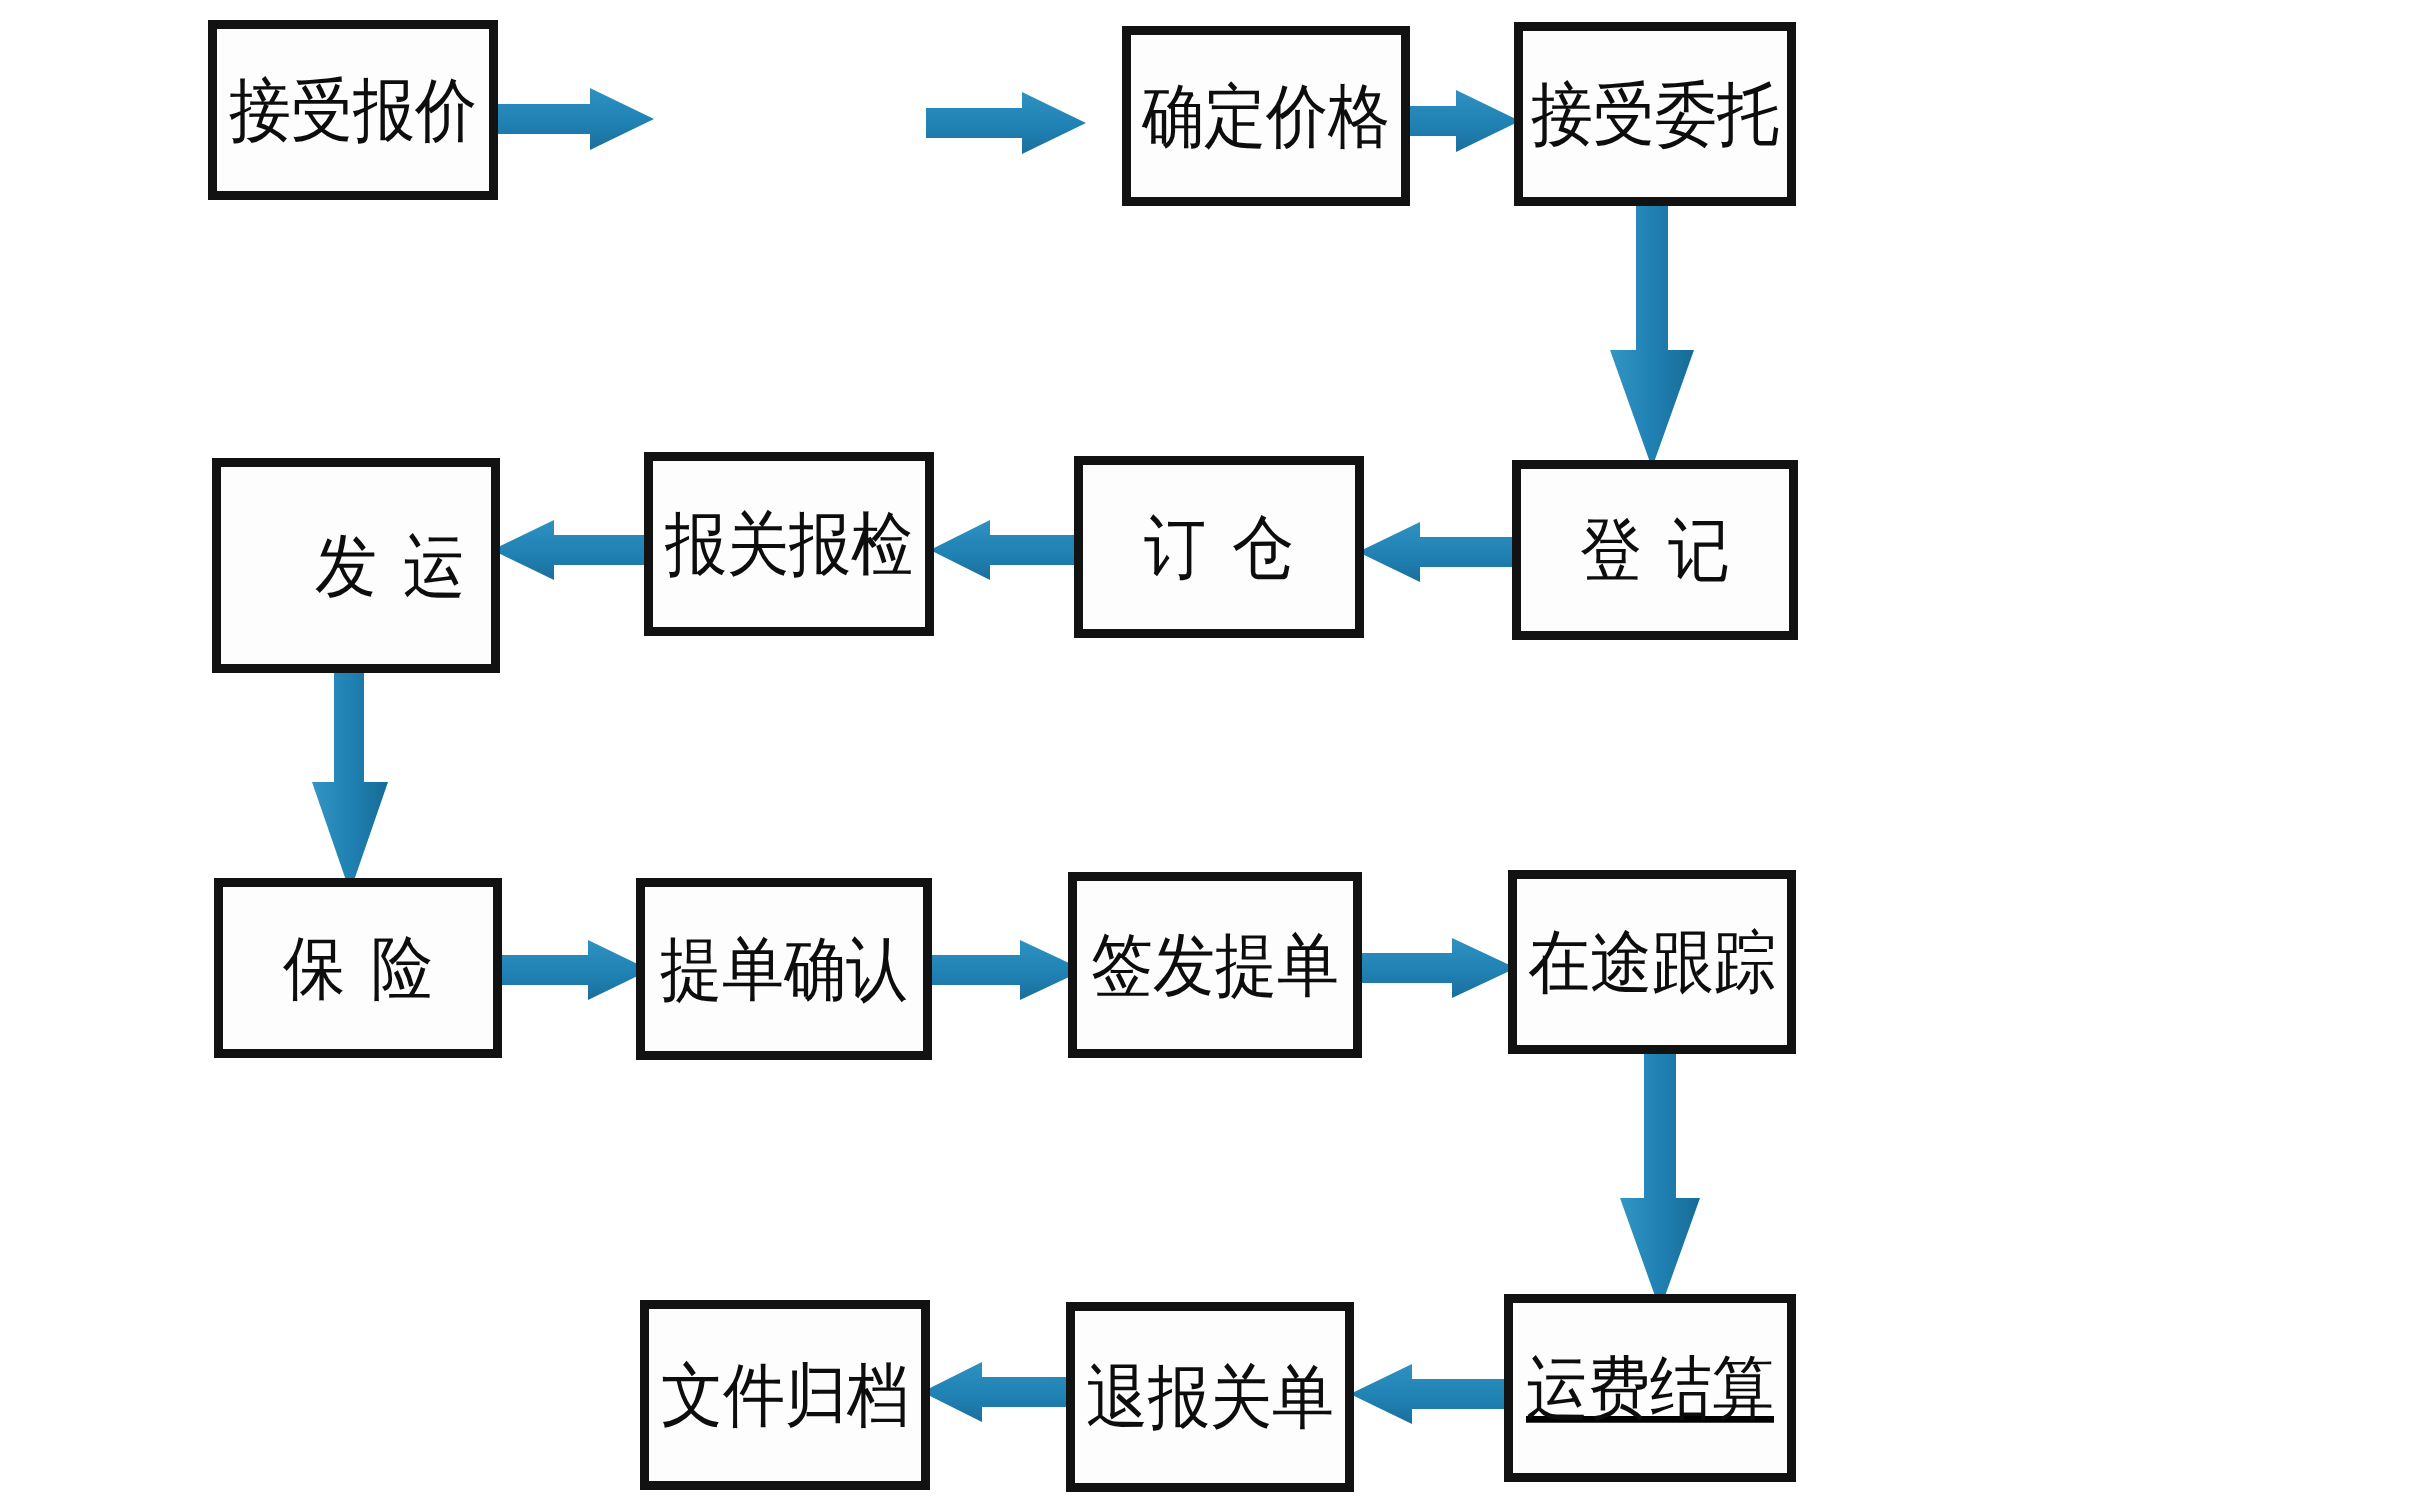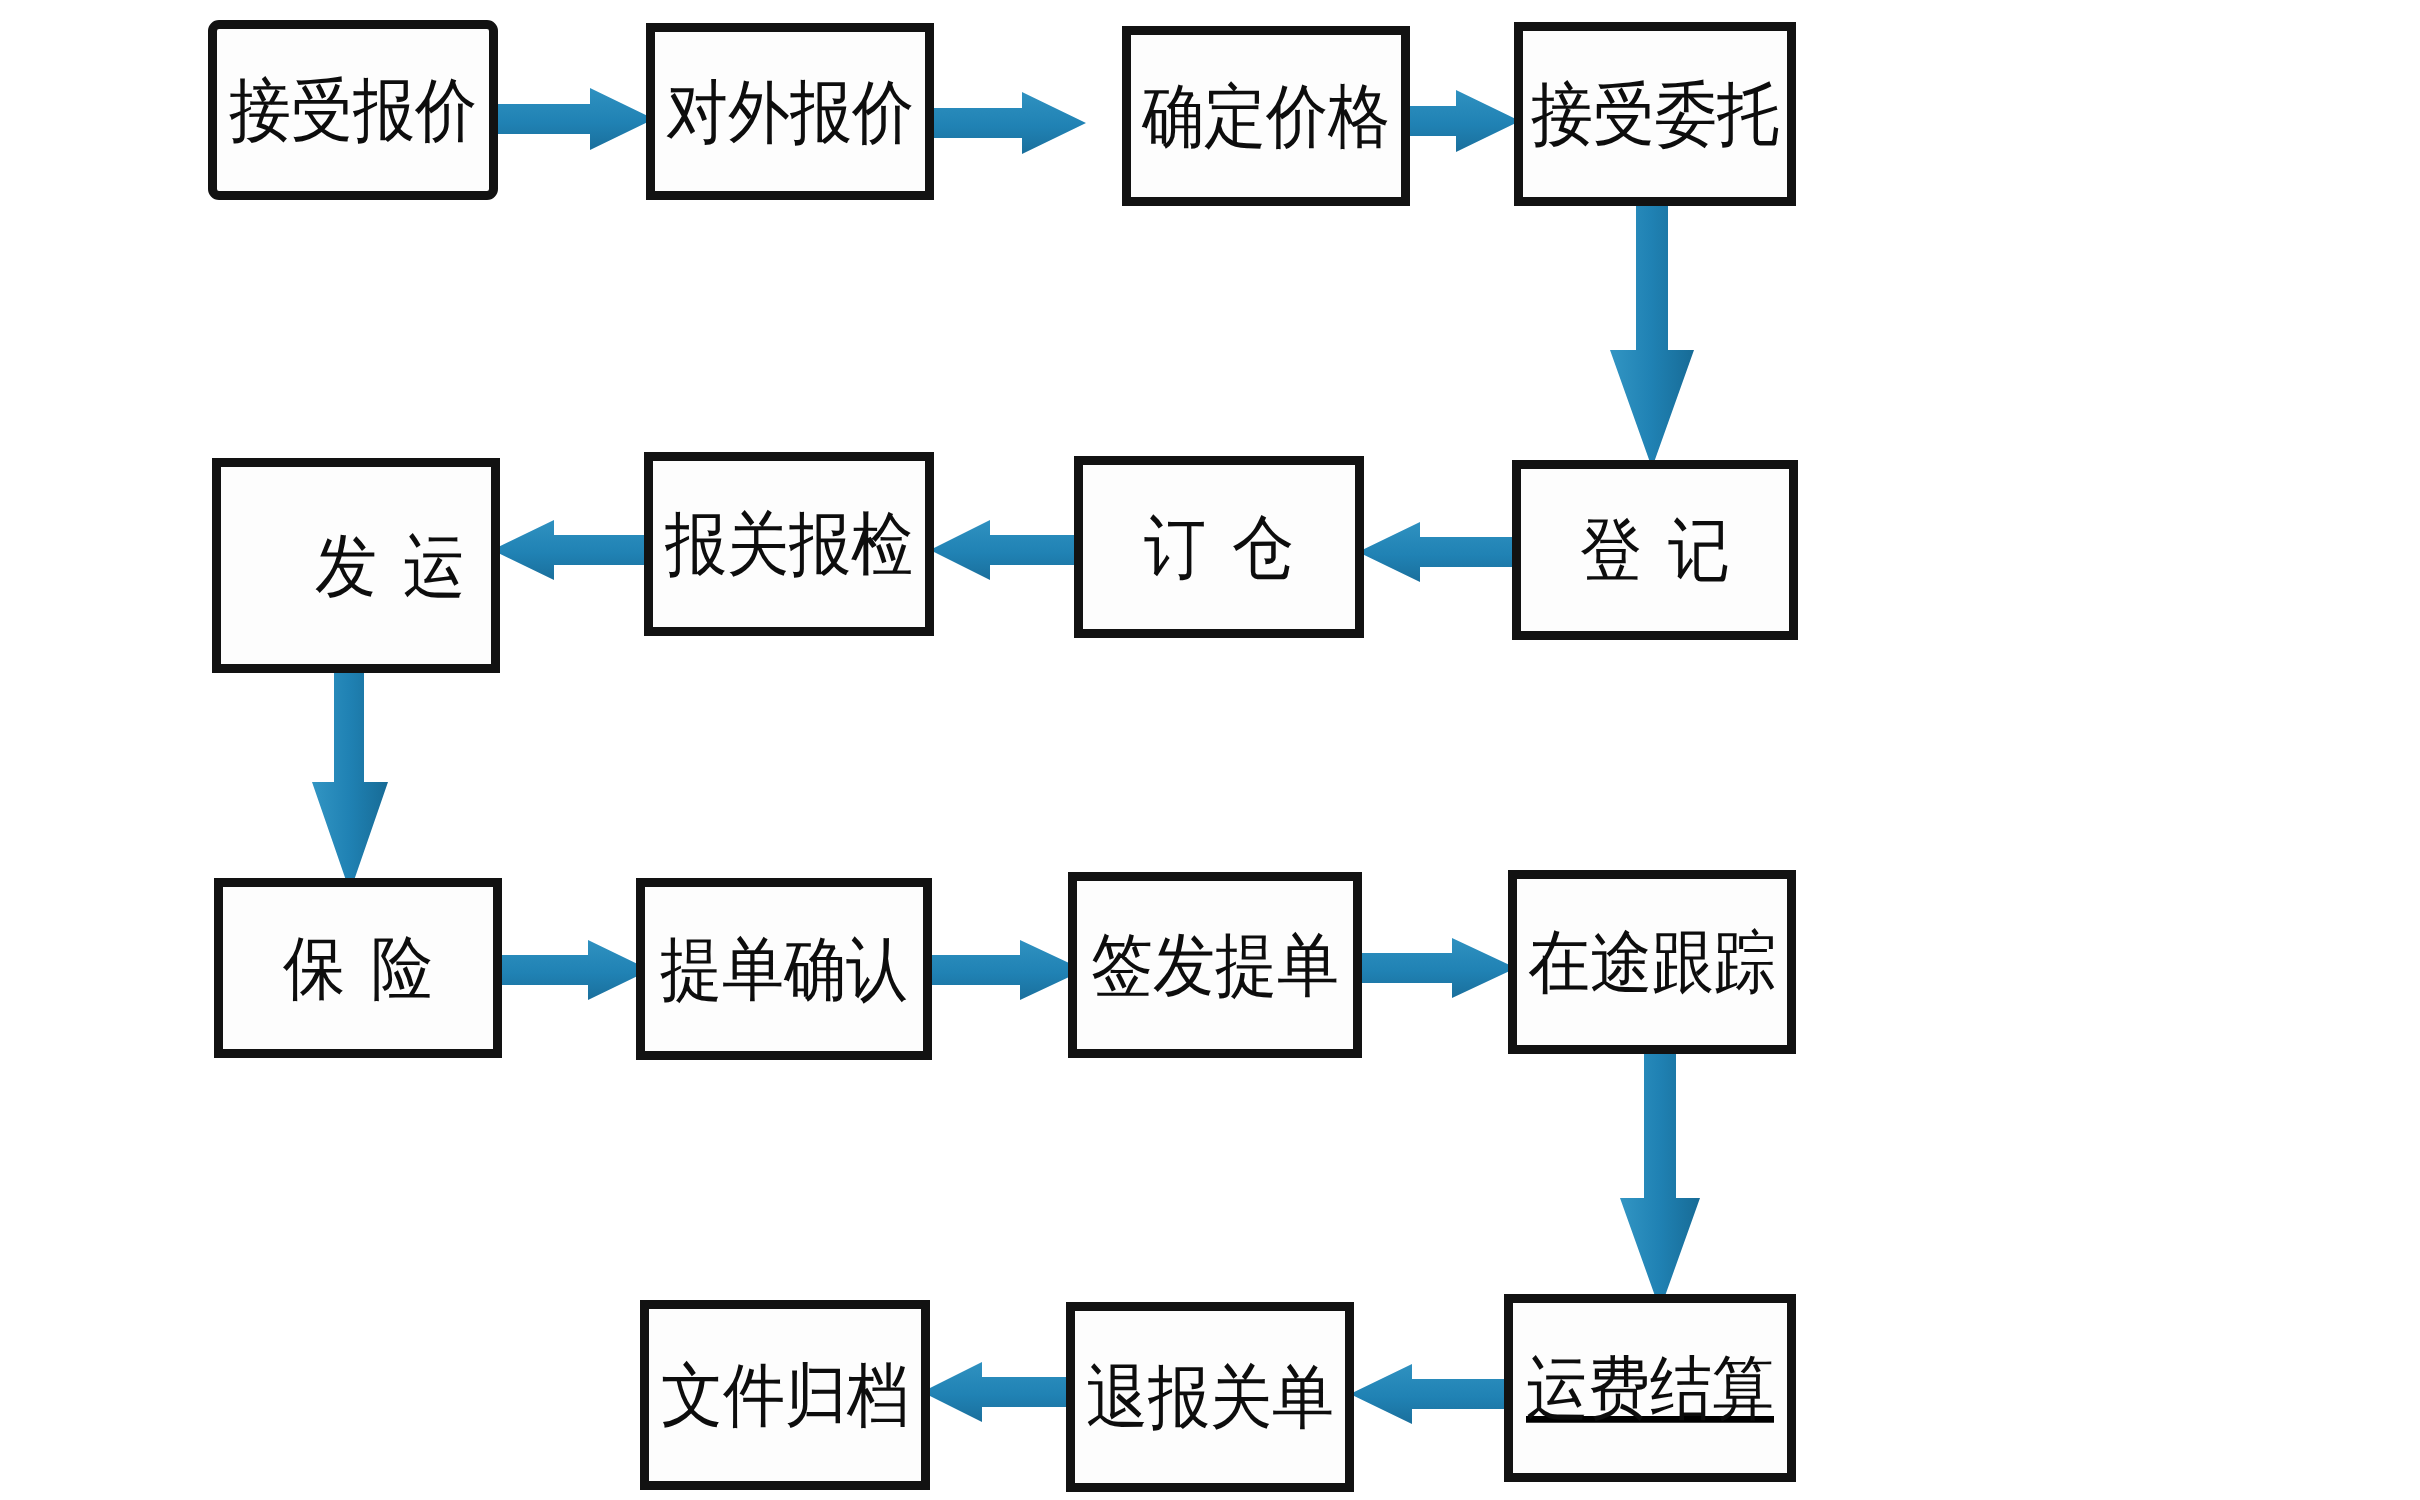--- a/index.html
+++ b/index.html
@@ -47,27 +47,24 @@
   .arrow svg {
     display: block;
     overflow: visible;
   }
 </style>
 </head>
 <body>
 
 <div id="canvas">
 
-  <div class="node" style="left:208px; top:20px; width:290px; height:180px;border-radius:11px;">
+  <div class="node" style="left:208px; top:20px; width:290px; height:180px;">
     <span class="label">接受报价</span>
   </div>
 
-  <div class="node" style="left:646px; top:23px; width:288px; height:177px;">
-    <span class="label">对外报价</span>
-  </div>
 
   <div class="node" style="left:1078px; top:26px; width:288px; height:180px;margin-left:44px;">
     <span class="label">确定价格</span>
   </div>
 
   <div class="node" style="left:1514px; top:22px; width:282px; height:184px;">
     <span class="label">接受委托</span>
   </div>
 
   <div class="node spaced" style="left:212px; top:458px; width:288px; height:215px;justify-content:flex-end;">

